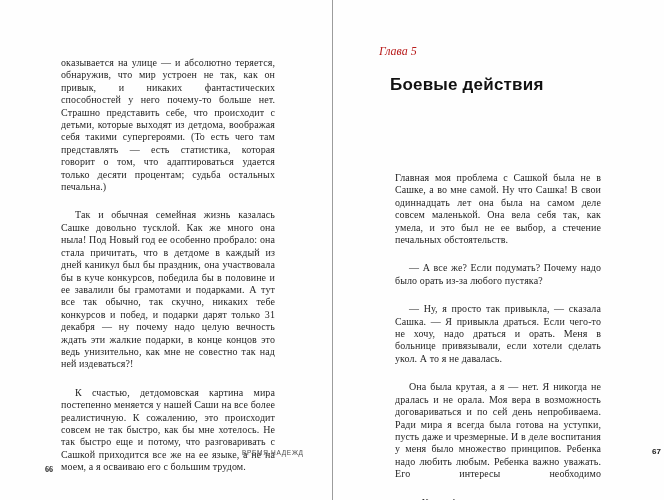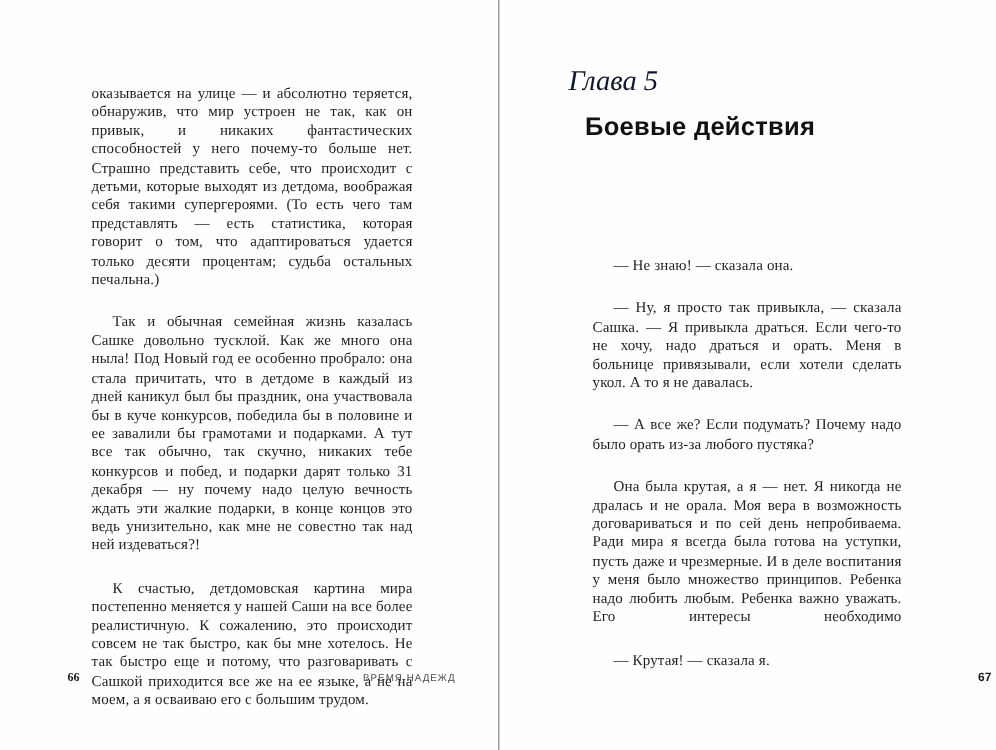--- a/index.html
+++ b/index.html
@@ -50,22 +50,22 @@
   }
   .body-text p.justify-last {
     text-align-last: justify;
   }
   .chapter-label {
     position: absolute;
     left: 379px;
     top: 44px;
     font-family: cursive;
     font-style: italic;
-    font-size: 19px;
-    color: #0f172a;
+    font-size: 12px;
+    color: #b91c1c;
   }
   .chapter-title {
     position: absolute;
     left: 379px;
     top: 64px;
     margin: 11px;
     font-family: "Liberation Sans", sans-serif;
     font-weight: 700;
     font-size: 17px;
     letter-spacing: 0.2px;
@@ -73,21 +73,21 @@
   }
   .pagenum {
     position: absolute;
     font-family: "Liberation Sans", sans-serif;
     font-weight: 700;
     font-size: 8px;
     color: #1a1a1a;
   }
   .pagenum-left {
     left: 45px;
-    top: 447px;
+    top: 465px;
     font-family: Liberation Serif, serif;
   }
   .pagenum-right {
     left: 620px;
     top: 447px;
     padding-left: 32px;
   }
   .running-title {
     position: absolute;
     left: 242px;
@@ -112,22 +112,22 @@
     <span class="pagenum pagenum-left">66</span>
     <span class="running-title">ВРЕМЯ НАДЕЖД</span>
   </div>
 
   <div class="divider"></div>
 
   <div class="page page-right">
     <div class="chapter-label">Глава 5</div>
     <h1 class="chapter-title">Боевые действия</h1>
     <div class="body-text right-body" id="right-paragraphs">
-        <p class="indent">— Не знаю! — сказала она.</p>
+        <p class="">Главная моя проблема с Сашкой была не в Сашке, а во мне самой. Ну что Сашка! В свои одиннадцать лет она была на самом деле совсем маленькой. Она вела себя так, как умела, и это был не ее выбор, а стечение печальных обстоятельств.</p>
+        <p class="indent">— А все же? Если подумать? Почему надо было орать из-за любого пустяка?</p>
         <p class="indent">— Ну, я просто так привыкла, — сказала Сашка. — Я привыкла драться. Если чего-то не хочу, надо драться и орать. Меня в больнице привязывали, если хотели сделать укол. А то я не давалась.</p>
-        <p class="indent">— А все же? Если подумать? Почему надо было орать из-за любого пустяка?</p>
         <p class="indent justify-last">Она была крутая, а я — нет. Я никогда не дралась и не орала. Моя вера в возможность договариваться и по сей день непробиваема. Ради мира я всегда была готова на уступки, пусть даже и чрезмерные. И в деле воспитания у меня было множество принципов. Ребенка надо любить любым. Ребенка важно уважать. Его интересы необходимо</p>
         <p class="indent">— Крутая! — сказала я.</p>
       </div>
     <span class="pagenum pagenum-right">67</span>
   </div>
 
 </div>
 
 </body></html>

